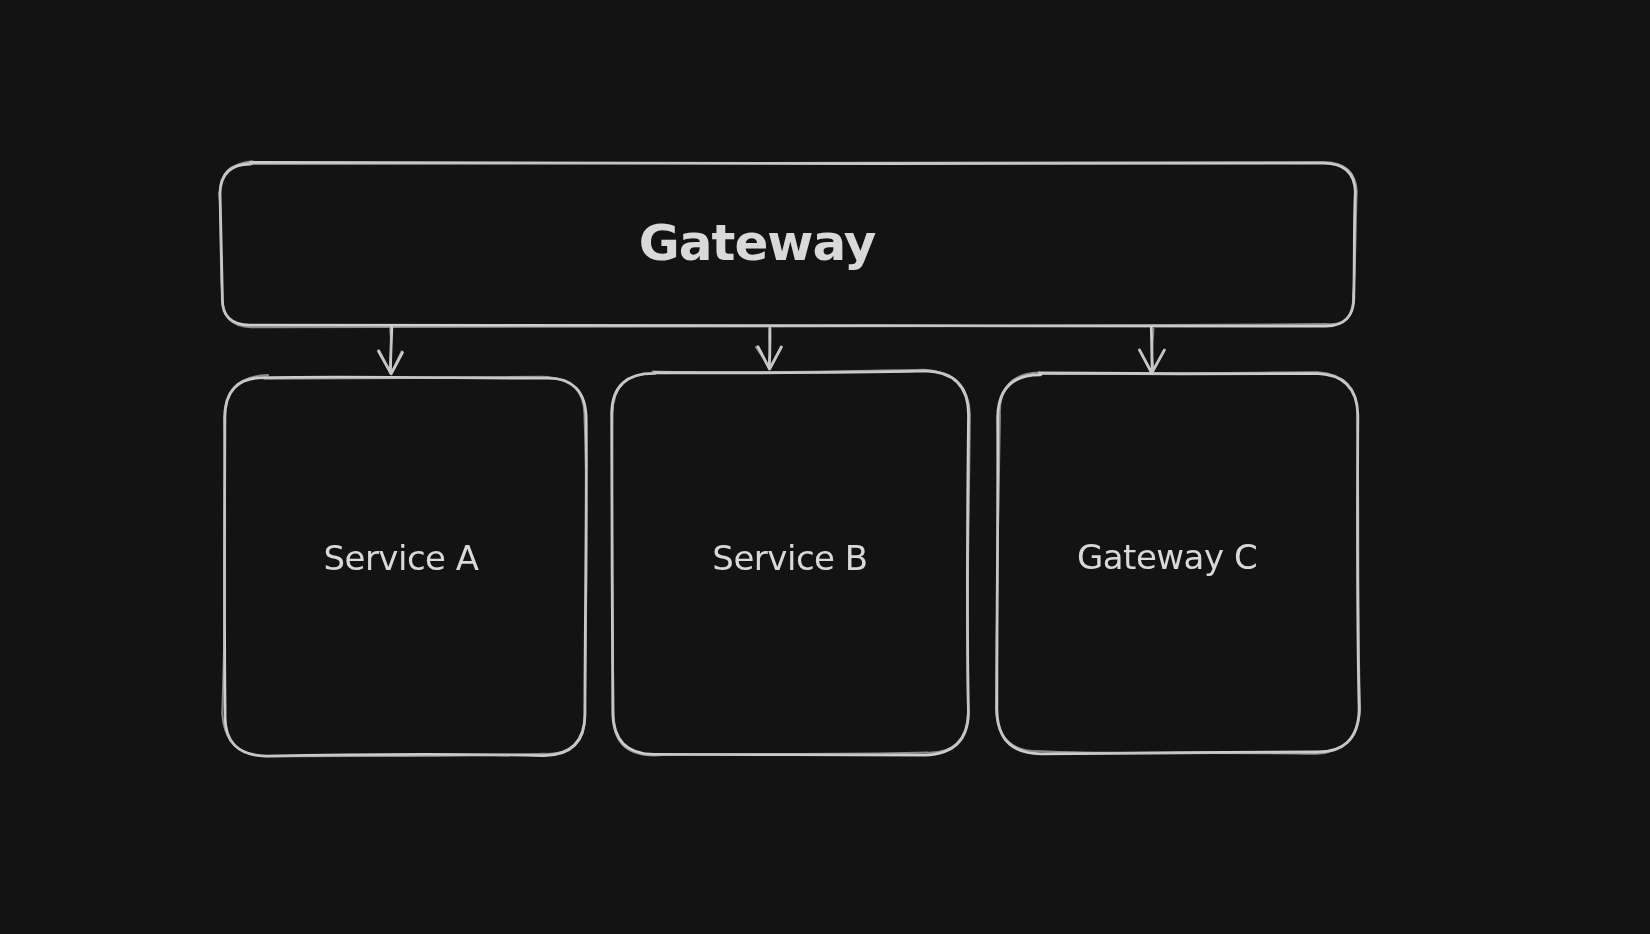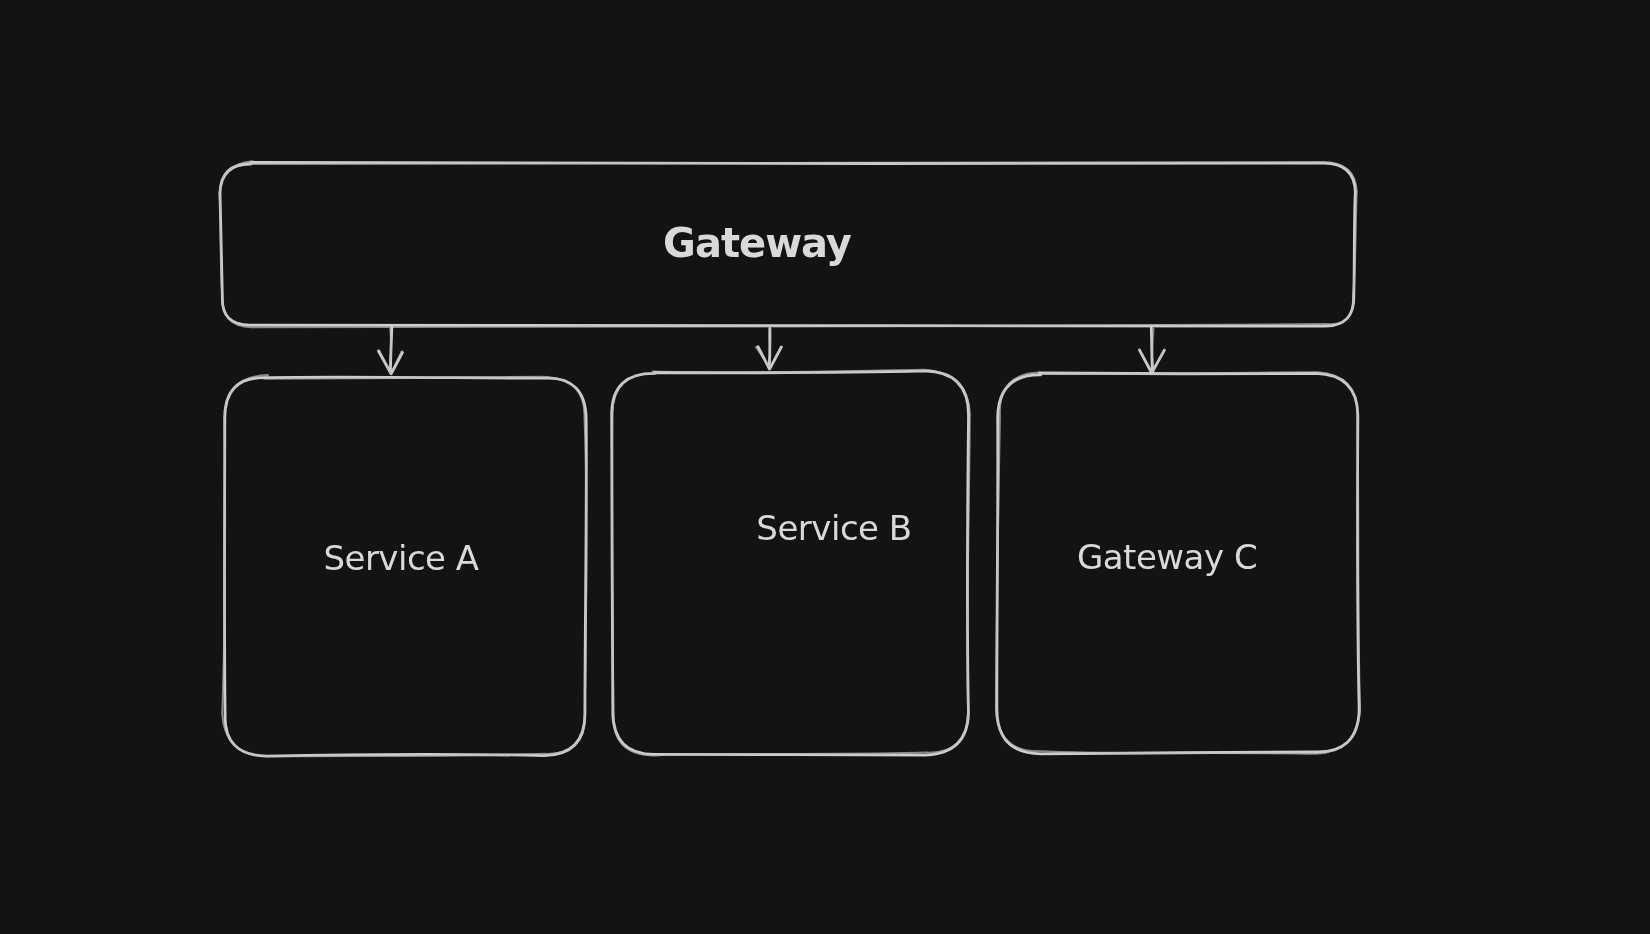--- a/index.html
+++ b/index.html
@@ -13,21 +13,21 @@
   }
   .canvas svg { position: absolute; left: 0; top: 0; }
   .node-label {
     position: absolute;
     transform: translate(-50%, -50%);
     color: #d9d9d9;
     white-space: nowrap;
     user-select: none;
   }
   .node-label.title {
-    font-size: 40px;
+    font-size: 50px;
     font-weight: bold;
     letter-spacing: -1px;
   }
   .node-label.service {
     font-size: 34px;
     font-weight: normal;
     letter-spacing: -0.5px;
   }
 </style>
 </head>
@@ -68,16 +68,16 @@
         <path d="M 1139.4371775998734 349.941529086791 L 1151.734549874207 373.0091608900111 L 1164.3601186643355 350.0924122268334" fill="none" stroke="#d8d8d8" stroke-width="2.8" stroke-linecap="round" stroke-linejoin="round" opacity="0.95"></path>
         <path d="M 1153.585366694629 328.56699286699296 C 1152.7812563672662 347.8439859516919, 1150.5558845907449 350.1385291852057, 1153.5654025539757 370.39227706044915" fill="none" stroke="#bfbfbf" stroke-width="1.8" stroke-linecap="round" stroke-linejoin="round" opacity="0.65"></path>
         <path d="M 1139.581848628819 349.8319361142814 L 1152.2115300428122 372.67506510093807 L 1163.576029636711 350.82620017528535" fill="none" stroke="#bfbfbf" stroke-width="1.8" stroke-linecap="round" stroke-linejoin="round" opacity="0.65"></path>
       </g>
     </svg>
 
   <div class="node-label title" style="left:757px; top:243px;">Gateway</div>
 
   <div class="node-label service" style="left:401px; top:558px;">Service A</div>
 
-  <div class="node-label service" style="left:790px; top:528px;margin-left:44px;">Service B</div>
+  <div class="node-label service" style="left:790px; top:558px;">Service B</div>
 
   <div class="node-label service" style="left:1167px; top:557px;">Gateway C</div>
 </div>
 
 </body></html>

